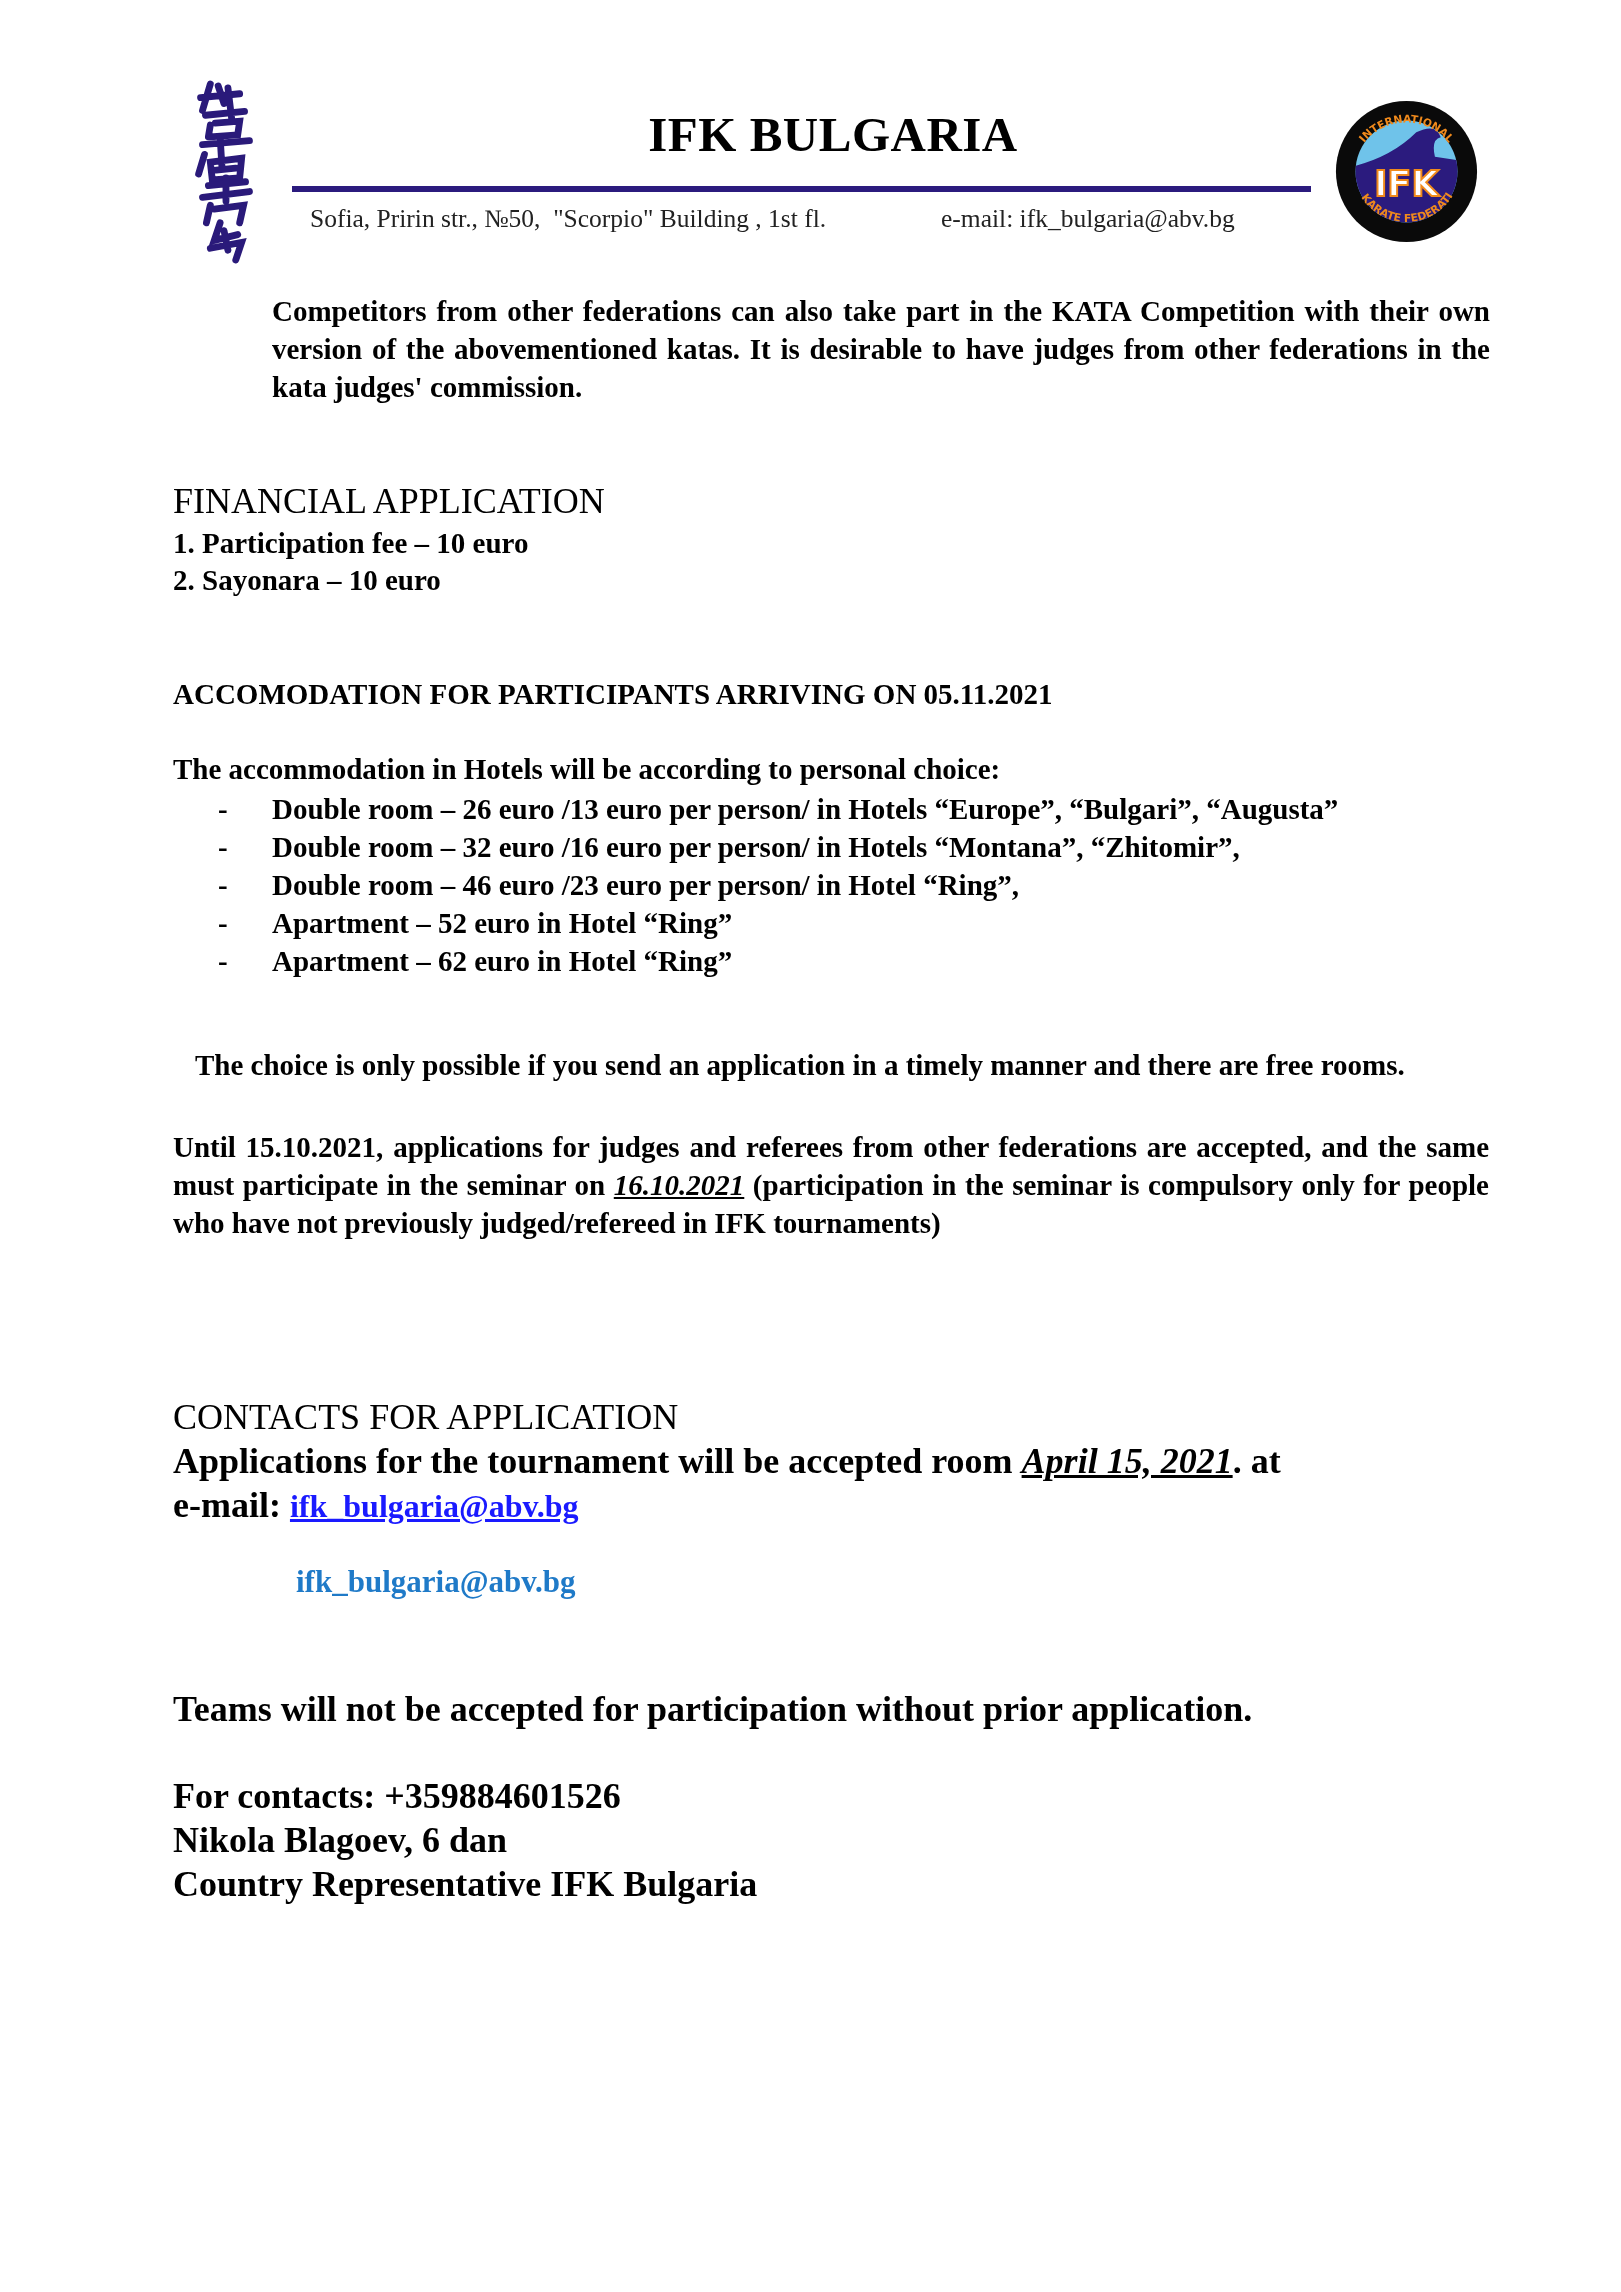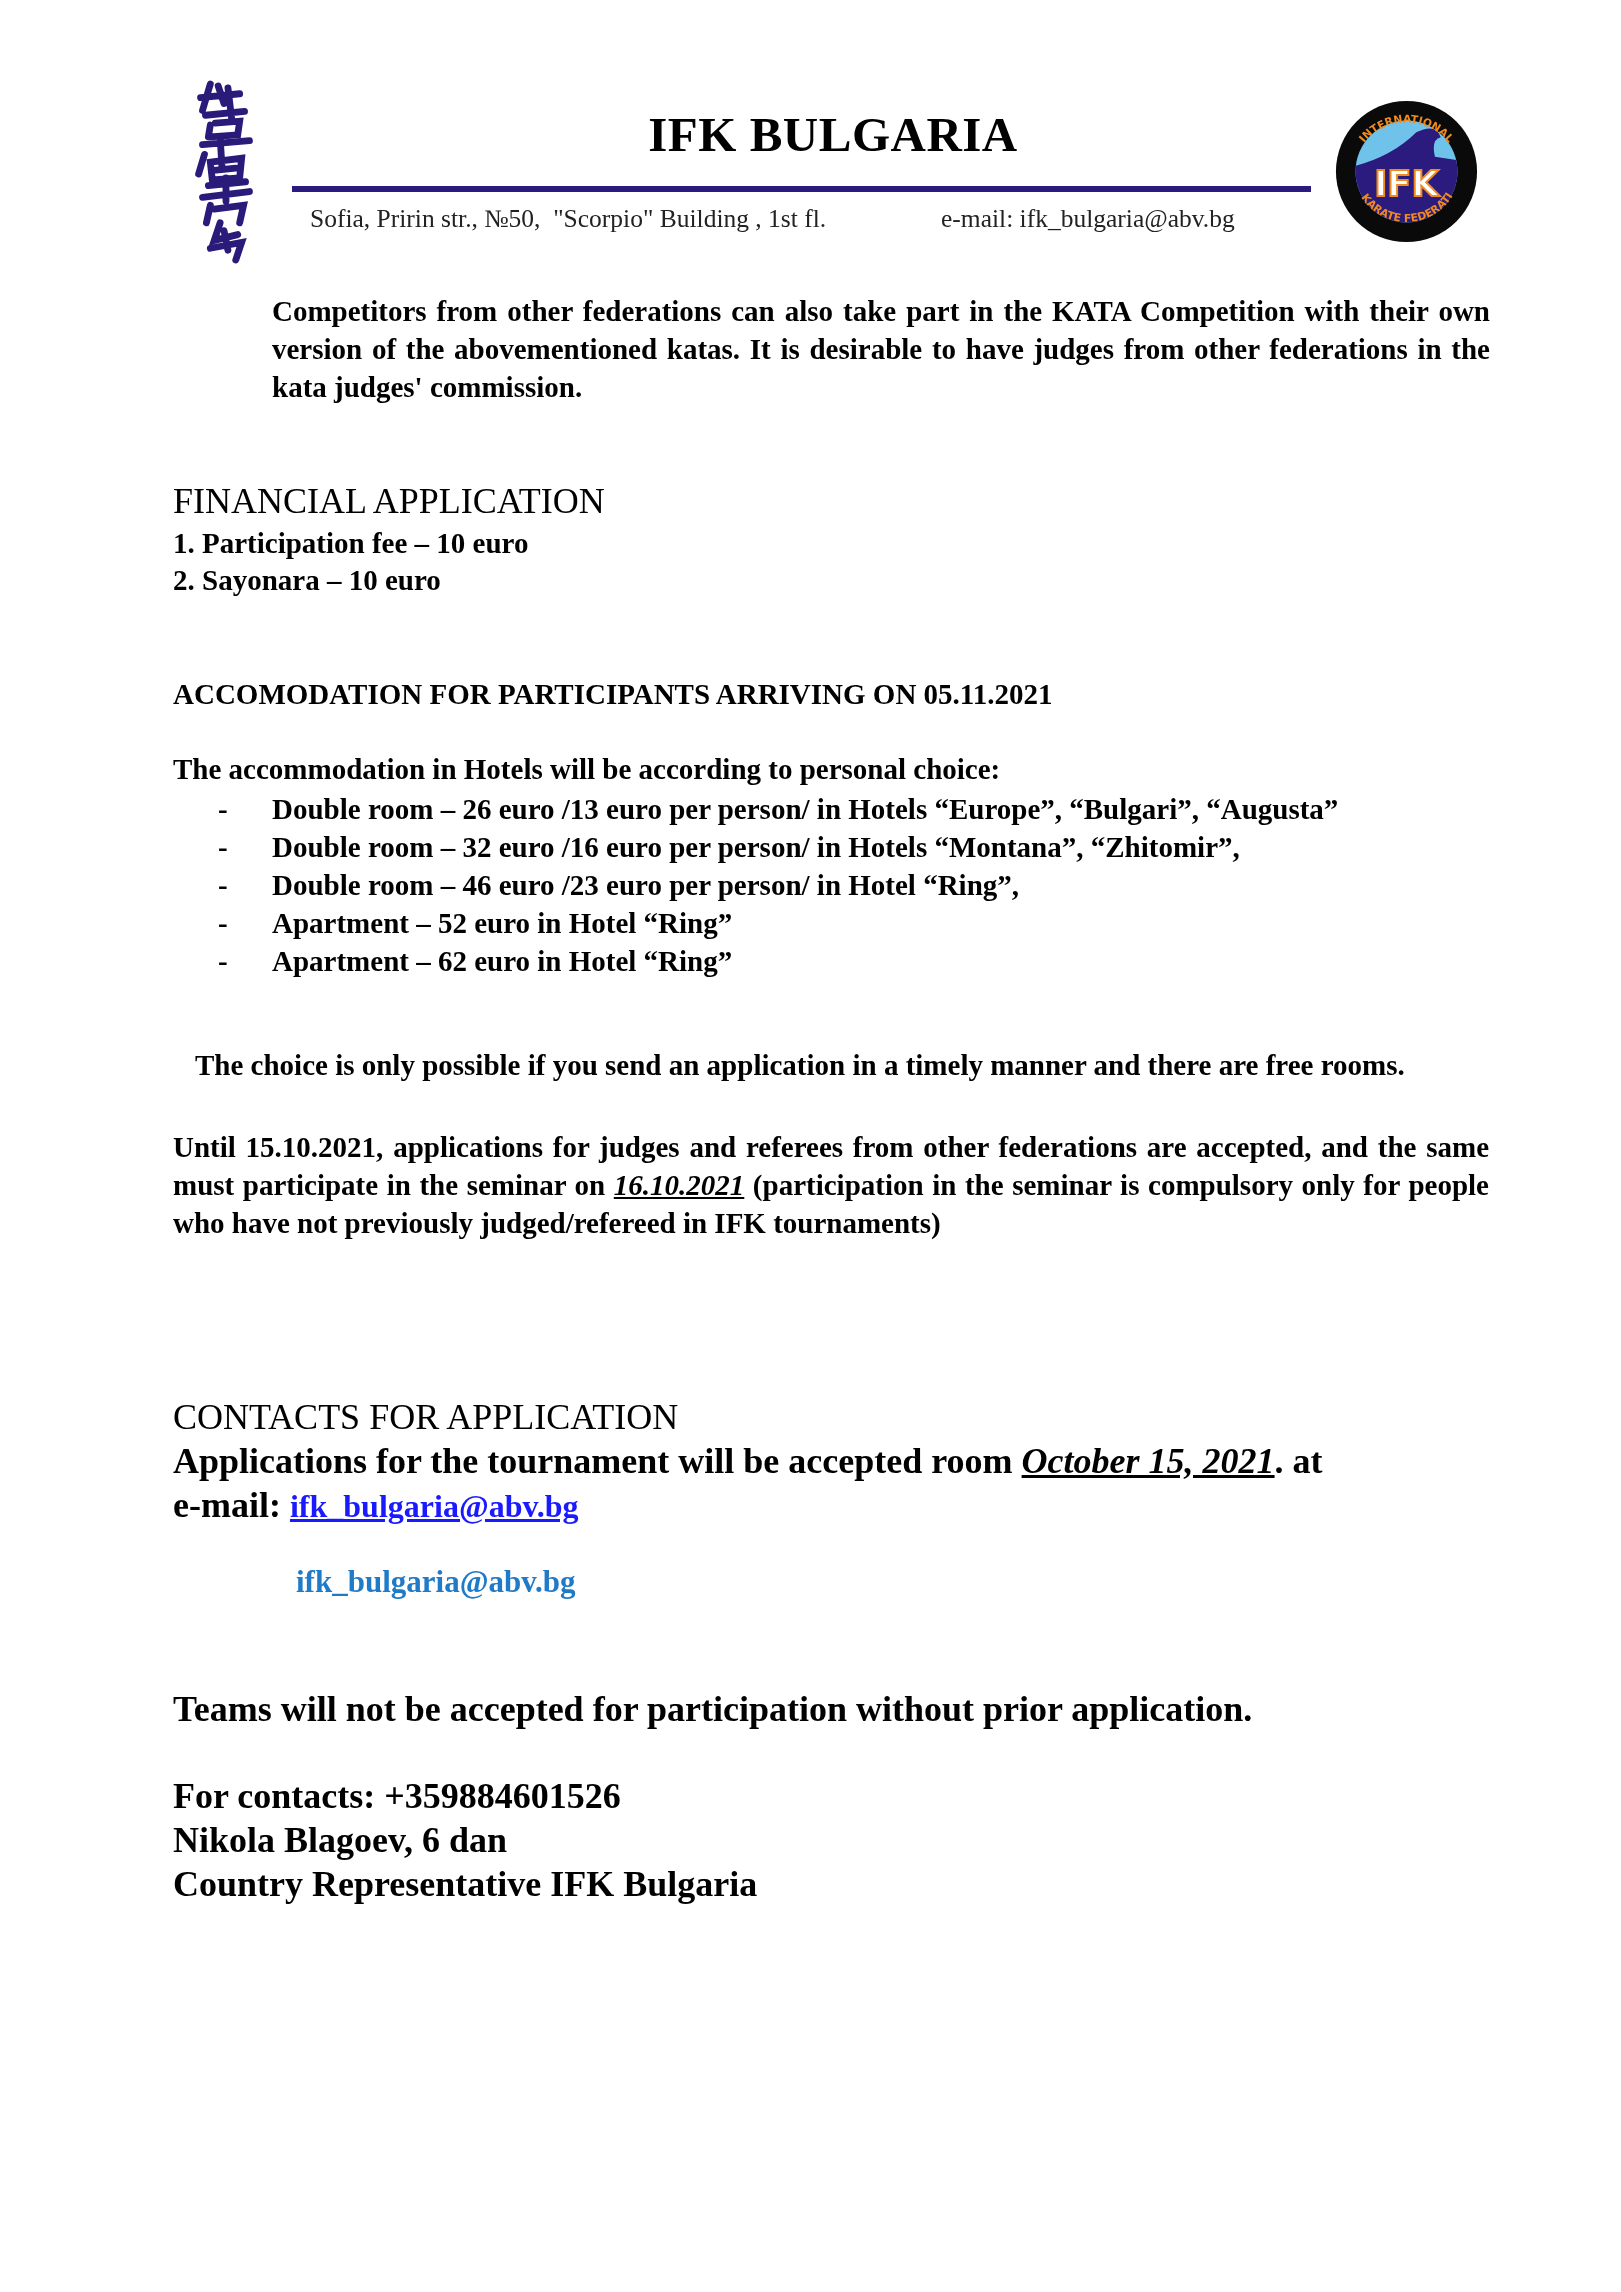--- a/index.html
+++ b/index.html
@@ -88,21 +88,21 @@
   <div class="li"><span class="dash">-</span><span>Apartment – 52 euro in Hotel “Ring”</span></div>
   <div class="li"><span class="dash">-</span><span>Apartment – 62 euro in Hotel “Ring”</span></div>
 </div>
 
 <div id="choice" class="abs para">The choice is only possible if you send an application in a timely manner and there are free rooms.</div>
 
 <div id="until" class="abs para"><span>Until 15.10.2021, applications for judges and referees from other federations are accepted, and the same must participate in the seminar on </span><span class="u">16.10.2021</span><span> (participation in the seminar is compulsory only for people who have not previously judged/refereed in IFK tournaments)</span></div>
 
 <div id="contacts-heading" class="abs">CONTACTS FOR APPLICATION</div>
 <div id="apps-line" class="abs">
-  <span>Applications for the tournament will be accepted room </span><span class="u">October 15, 2021</span><span>. at</span><br>
+  <span>Applications for the tournament will be accepted room </span><span class="u">April 15, 2021</span><span>. at</span><br>
   <span>e-mail: </span><a href="#">ifk_bulgaria@abv.bg</a>
 </div>
 <div id="email-plain" class="abs">ifk_bulgaria@abv.bg</div>
 
 <div id="teams" class="abs">Teams will not be accepted for participation without prior application.</div>
 
 <div id="contact-block" class="abs">
   <div>For contacts: +359884601526</div>
   <div>Nikola Blagoev, 6 dan</div>
   <div>Country Representative IFK Bulgaria</div>

